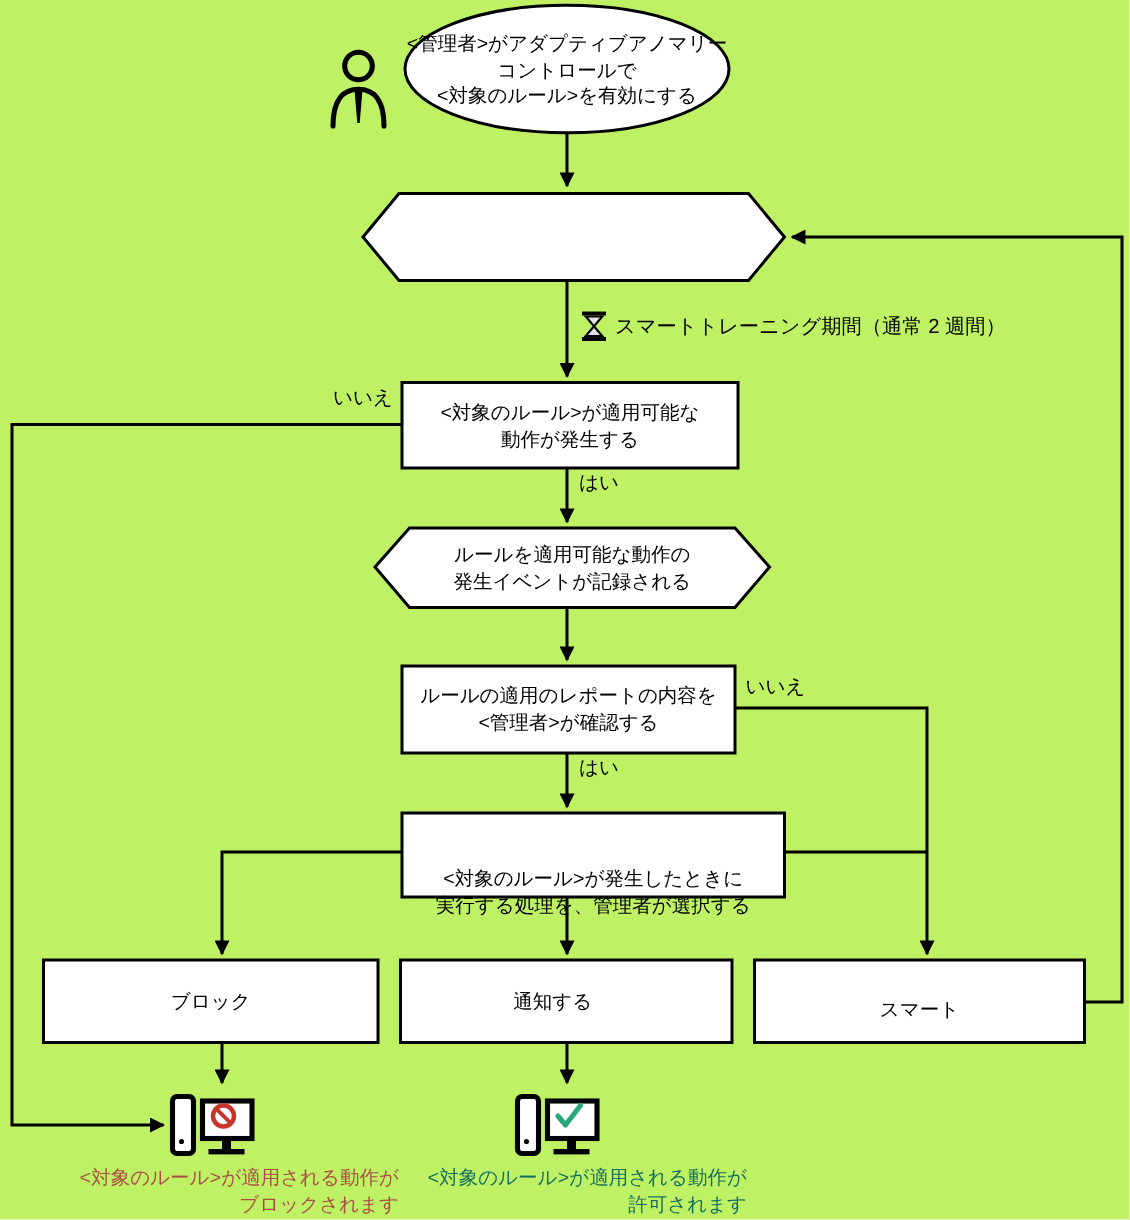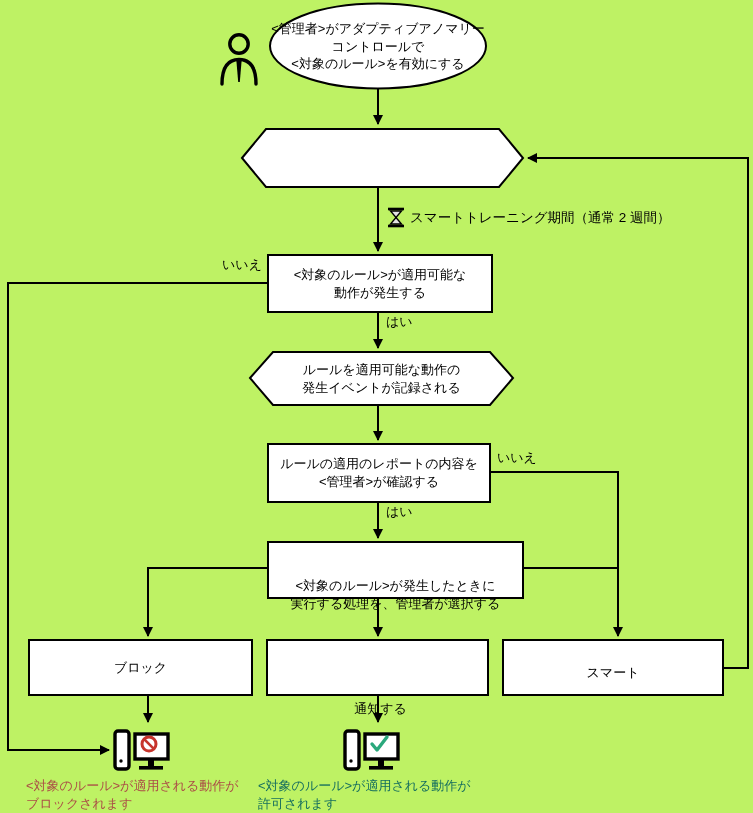--- a/index.html
+++ b/index.html
@@ -19,23 +19,24 @@
     font-size:13px;line-height:1.35;
     white-space:pre-line;
   }
   .lbl{
     position:absolute;
     font-size:13px;line-height:1.2;
     white-space:nowrap;
   }
   .cap{
     position:absolute;
-    text-align:left;
+    text-align:right;
     font-size:13px;line-height:1.35;
     white-space:pre-line;
+    font-family:Liberation Mono, monospace;
   }
 </style>
 </head>
 <body>
 
 <div class="canvas">
 
   <svg class="layer" width="753" height="813" viewBox="0 0 753 813">
     <defs>
       <marker id="arw" viewBox="0 0 10 10" refX="9" refY="5" markerWidth="11" markerHeight="10" markerUnits="userSpaceOnUse" orient="auto-start-reverse">
@@ -117,21 +118,21 @@
 発生イベントが記録される</div>
 
   <div class="txt" style="left:268px;top:444px;width:222px;height:58px;">ルールの適用のレポートの内容を
 &lt;管理者&gt;が確認する</div>
 
   <div class="txt" style="left:268px;top:542px;width:255px;height:56px;margin-top:25px;">&lt;対象のルール&gt;が発生したときに
 実行する処理を、管理者が選択する</div>
 
   <div class="txt" style="left:29px;top:640px;width:223px;height:55px;">ブロック</div>
 
-  <div class="txt" style="left:270px;top:640px;width:221px;height:55px;margin-top:41px;">通知する</div>
+  <div class="txt" style="left:258px;top:640px;width:221px;height:55px;">通知する</div>
 
   <div class="txt" style="left:503px;top:640px;width:220px;height:65px;">スマート</div>
 
   <div class="lbl" style="left:219px;top:257px;width:46px;text-align:center;">いいえ</div>
 
   <div class="lbl" style="left:386px;top:314px;">はい</div>
 
   <div class="lbl" style="left:497px;top:450px;">いいえ</div>
 
   <div class="lbl" style="left:386px;top:504px;">はい</div>

